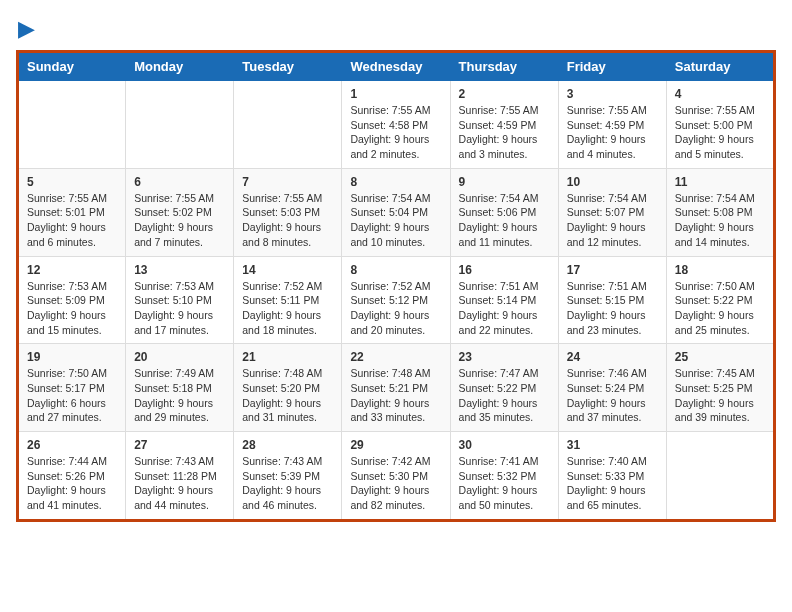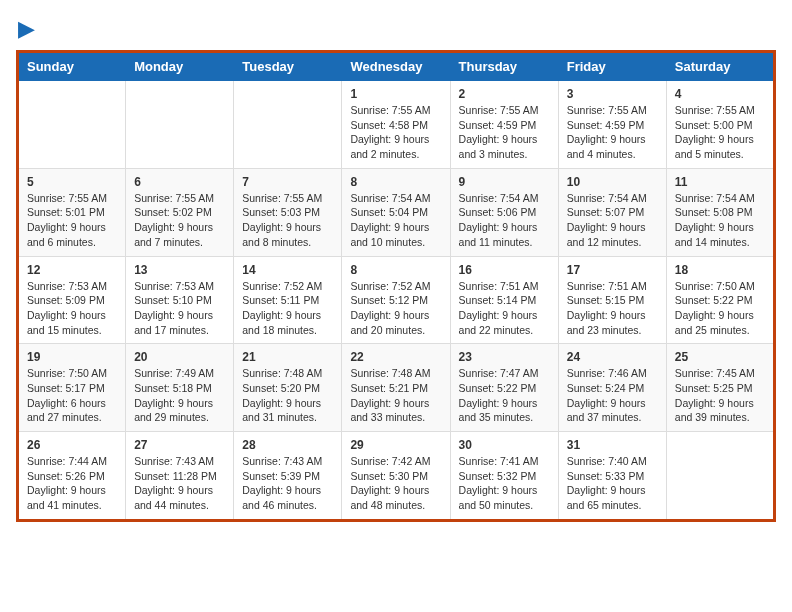--- a/index.html
+++ b/index.html
@@ -295,21 +295,21 @@
         <td>
           <span class="day-number">28</span>
           <div class="cell-text">Sunrise: 7:43 AM</div>
           <div class="cell-text">Sunset: 5:39 PM</div>
           <div class="cell-text">Daylight: 9 hours and 46 minutes.</div>
         </td>
         <td>
           <span class="day-number">29</span>
           <div class="cell-text">Sunrise: 7:42 AM</div>
           <div class="cell-text">Sunset: 5:30 PM</div>
-          <div class="cell-text">Daylight: 9 hours and 48 minutes.</div>
+          <div class="cell-text">Daylight: 9 hours and 82 minutes.</div>
         </td>
         <td>
           <span class="day-number">30</span>
           <div class="cell-text">Sunrise: 7:41 AM</div>
           <div class="cell-text">Sunset: 5:32 PM</div>
           <div class="cell-text">Daylight: 9 hours and 50 minutes.</div>
         </td>
         <td>
           <span class="day-number">31</span>
           <div class="cell-text">Sunrise: 7:40 AM</div>

